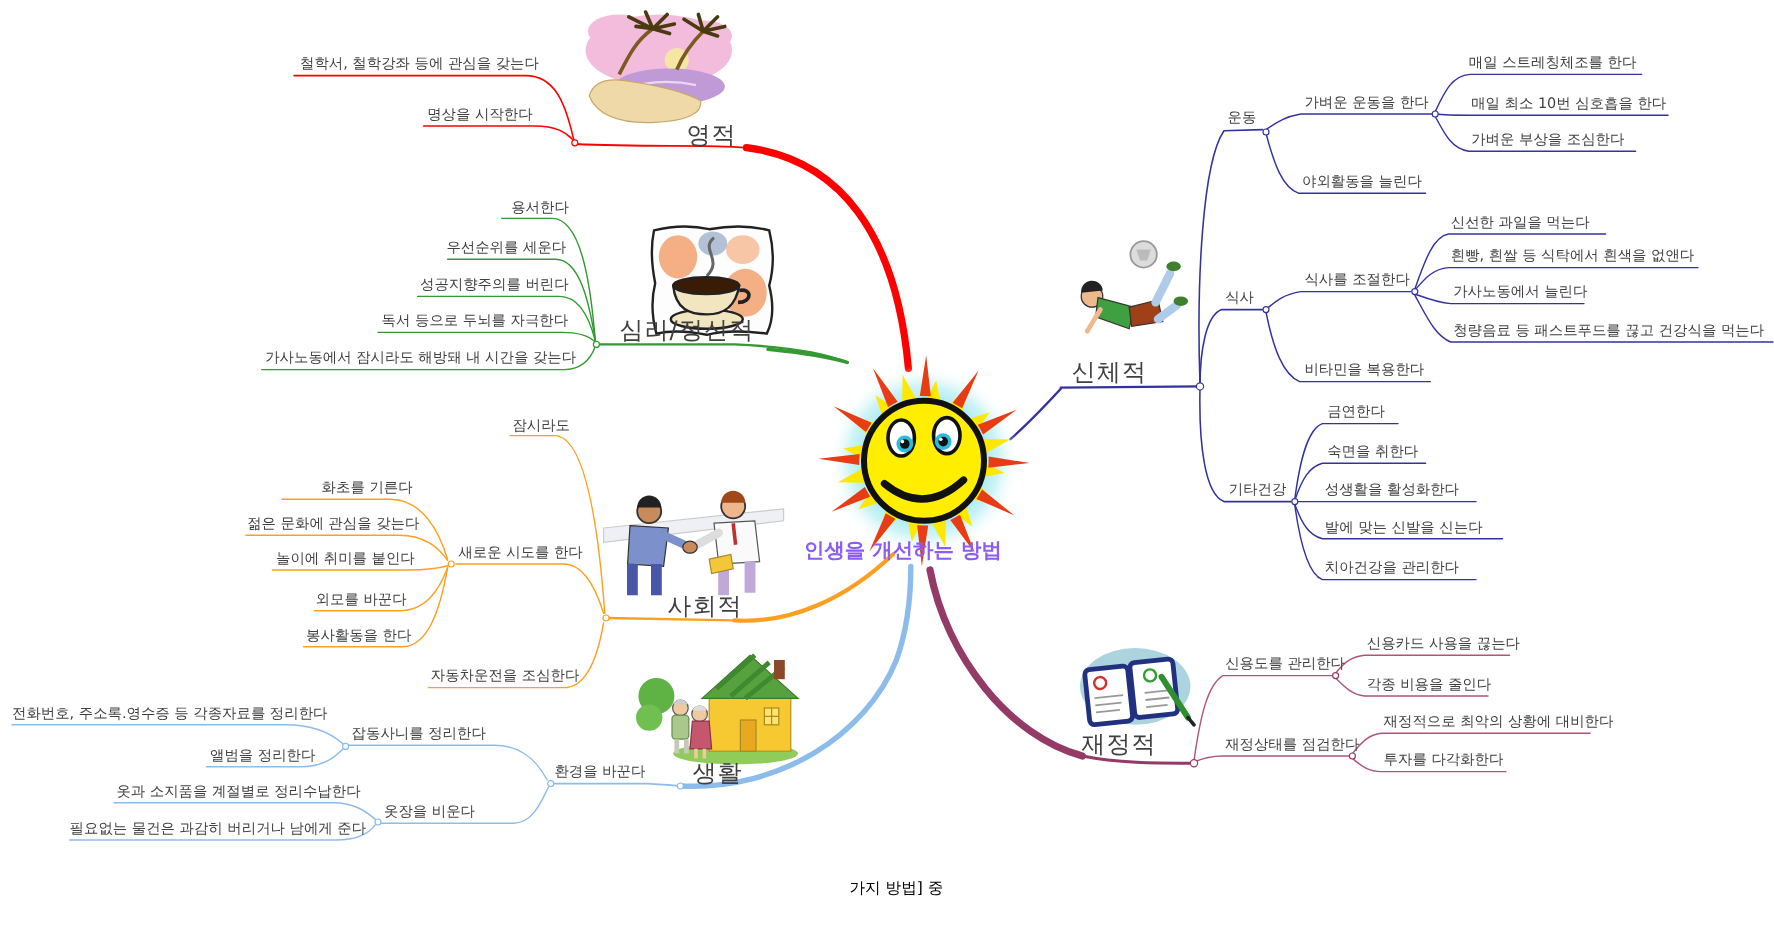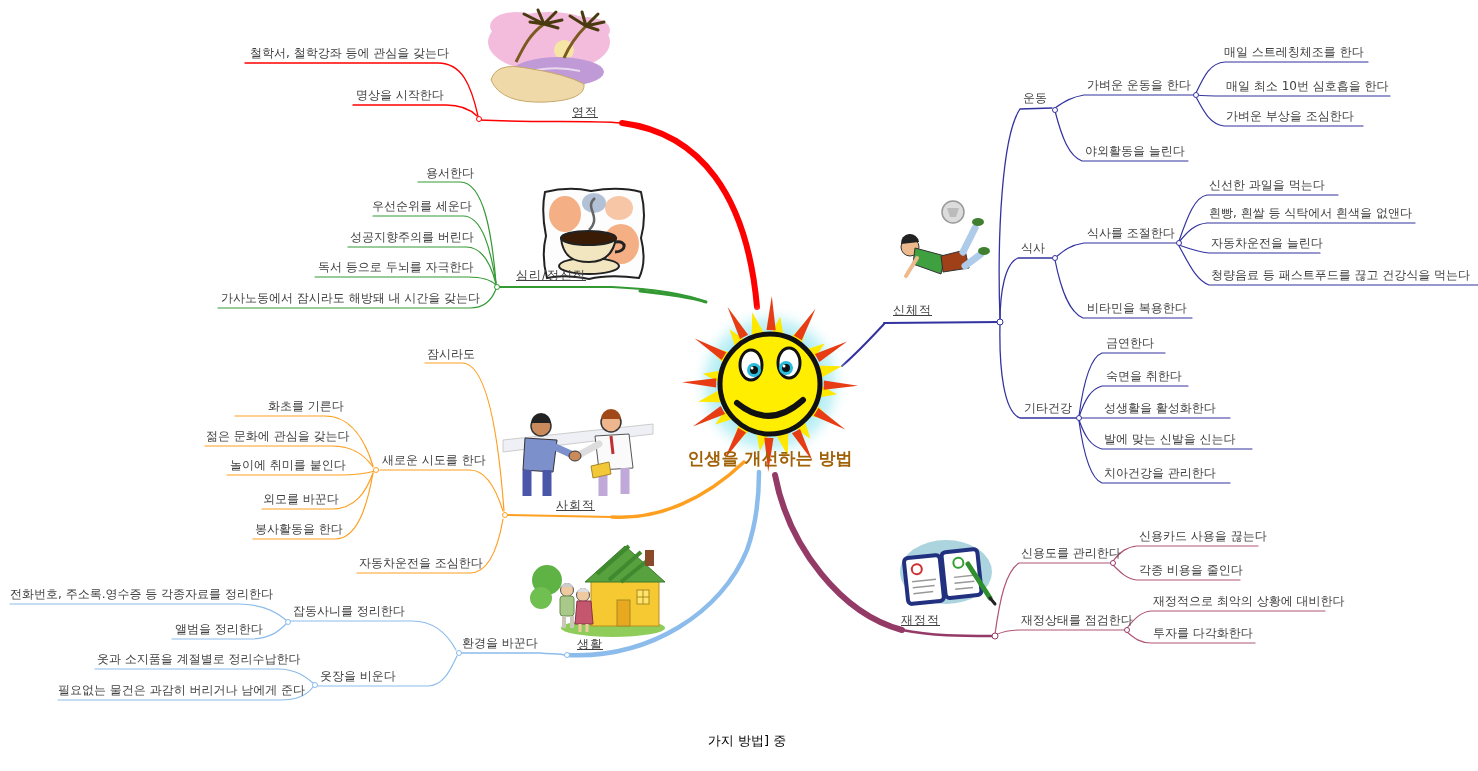--- a/index.html
+++ b/index.html
@@ -1,22 +1,22 @@
 <!DOCTYPE html>
 <html><head>
 <meta charset="utf-8">
 <style>
   html,body{margin:0;padding:0;background:#fff;}
   .stage{position:relative;width:1478px;height:771px;background:#fff;overflow:hidden;
          font-family:"DejaVu Sans",sans-serif;}
   svg.graphics{position:absolute;left:0;top:0;}
   .lbl{position:absolute;font-size:12px;line-height:14px;color:#404040;white-space:nowrap;}
-  .lbl.big{font-size:12px;line-height:18px;letter-spacing:1px;text-decoration:underline;}
-  .title{position:absolute;left:670px;top:447px;width:200px;text-align:center;
-         font-size:17px;font-weight:bold;color:#a16207;}
+  .lbl.big{font-size:20px;line-height:18px;letter-spacing:1px;}
+  .title{position:absolute;left:670px;top:447px;width:200px;
+         font-size:17px;font-weight:bold;color:#8b5cf6;}
   .caption{position:absolute;left:500px;top:733px;width:494px;text-align:center;
            font-size:13px;line-height:15px;color:#000;}
 </style>
 </head>
 <body>
 
 <div class="stage">
 
 <svg class="graphics" width="1478" height="771" viewBox="0 0 1478 771">
   <defs>
@@ -296,21 +296,21 @@
 <div class="lbl" style="left:1023px;top:91px">운동</div>
 <div class="lbl" style="left:1087px;top:78px">가벼운 운동을 한다</div>
 <div class="lbl" style="left:1224px;top:45px">매일 스트레칭체조를 한다</div>
 <div class="lbl" style="left:1226px;top:79px">매일 최소 10번 심호흡을 한다</div>
 <div class="lbl" style="left:1226px;top:109px">가벼운 부상을 조심한다</div>
 <div class="lbl" style="left:1085px;top:144px">야외활동을 늘린다</div>
 <div class="lbl" style="left:1021px;top:241px">식사</div>
 <div class="lbl" style="left:1087px;top:226px">식사를 조절한다</div>
 <div class="lbl" style="left:1209px;top:178px">신선한 과일을 먹는다</div>
 <div class="lbl" style="left:1209px;top:206px">흰빵, 흰쌀 등 식탁에서 흰색을 없앤다</div>
-<div class="lbl" style="left:1211px;top:236px">자동차운전을 늘린다</div>
+<div class="lbl" style="left:1211px;top:236px">가사노동에서 늘린다</div>
 <div class="lbl" style="left:1211px;top:268px">청량음료 등 패스트푸드를 끊고 건강식을 먹는다</div>
 <div class="lbl" style="left:1087px;top:301px">비타민을 복용한다</div>
 <div class="lbl" style="left:1024px;top:401px">기타건강</div>
 <div class="lbl" style="left:1106px;top:336px">금연한다</div>
 <div class="lbl" style="left:1106px;top:369px">숙면을 취한다</div>
 <div class="lbl" style="left:1104px;top:401px">성생활을 활성화한다</div>
 <div class="lbl" style="left:1104px;top:432px">발에 맞는 신발을 신는다</div>
 <div class="lbl" style="left:1104px;top:466px">치아건강을 관리한다</div>
 
 <div class="lbl big" style="left:901px;top:611px">재정적</div>

